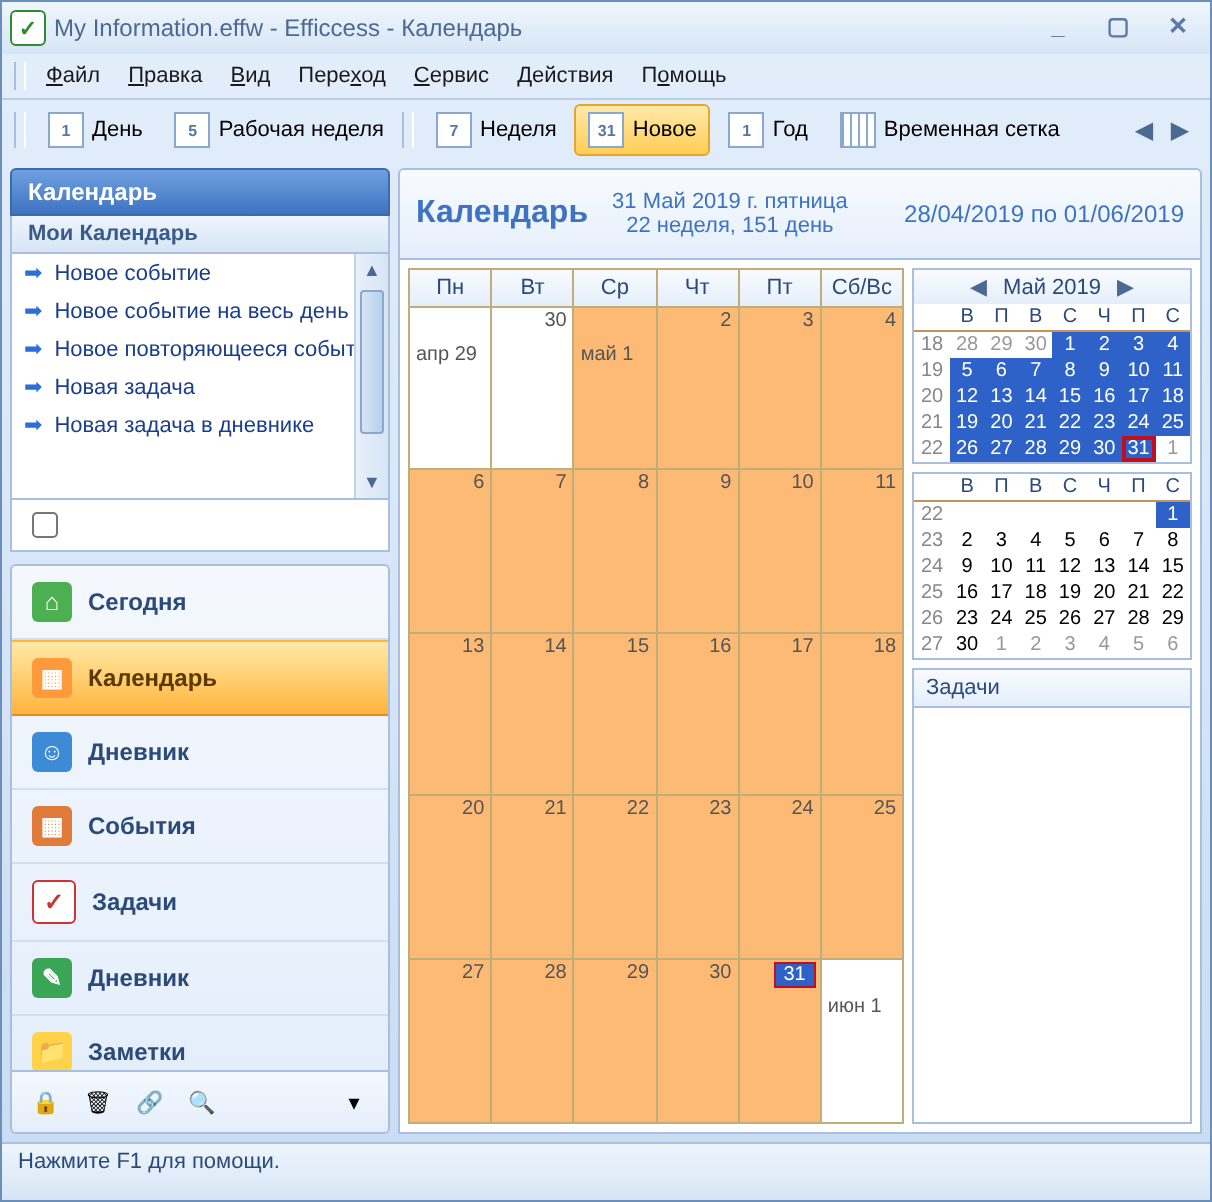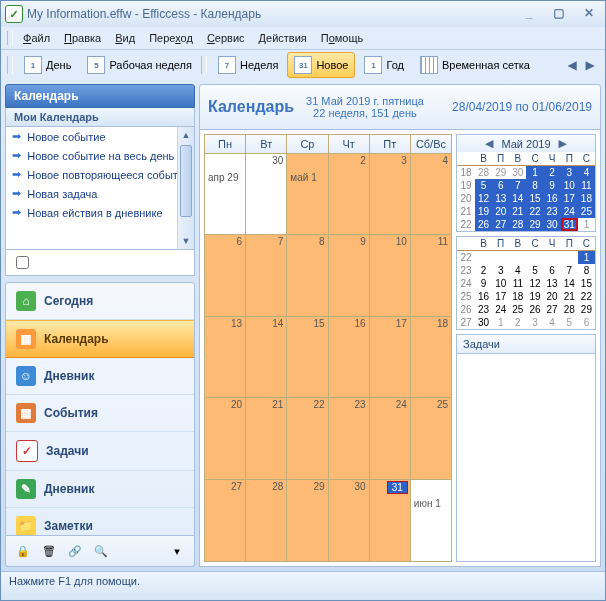--- a/index.html
+++ b/index.html
@@ -150,21 +150,21 @@
         <div class="link-item">
             <span class="arr">➡</span>
             <span>Новое повторяющееся событие</span>
           </div>
         <div class="link-item">
             <span class="arr">➡</span>
             <span>Новая задача</span>
           </div>
         <div class="link-item">
             <span class="arr">➡</span>
-            <span>Новая ействия в дневнике</span>
+            <span>Новая задача в дневнике</span>
           </div>
         <div class="scrollbar">
           <div class="sb-btn">▲</div>
           <div class="thumb"></div>
           <div class="sb-btn" style="position:absolute;bottom:0;left:0;right:0">▼</div>
         </div>
       </div>
       <div class="collapse-row">
           <input type="checkbox" style="">
         </div>

